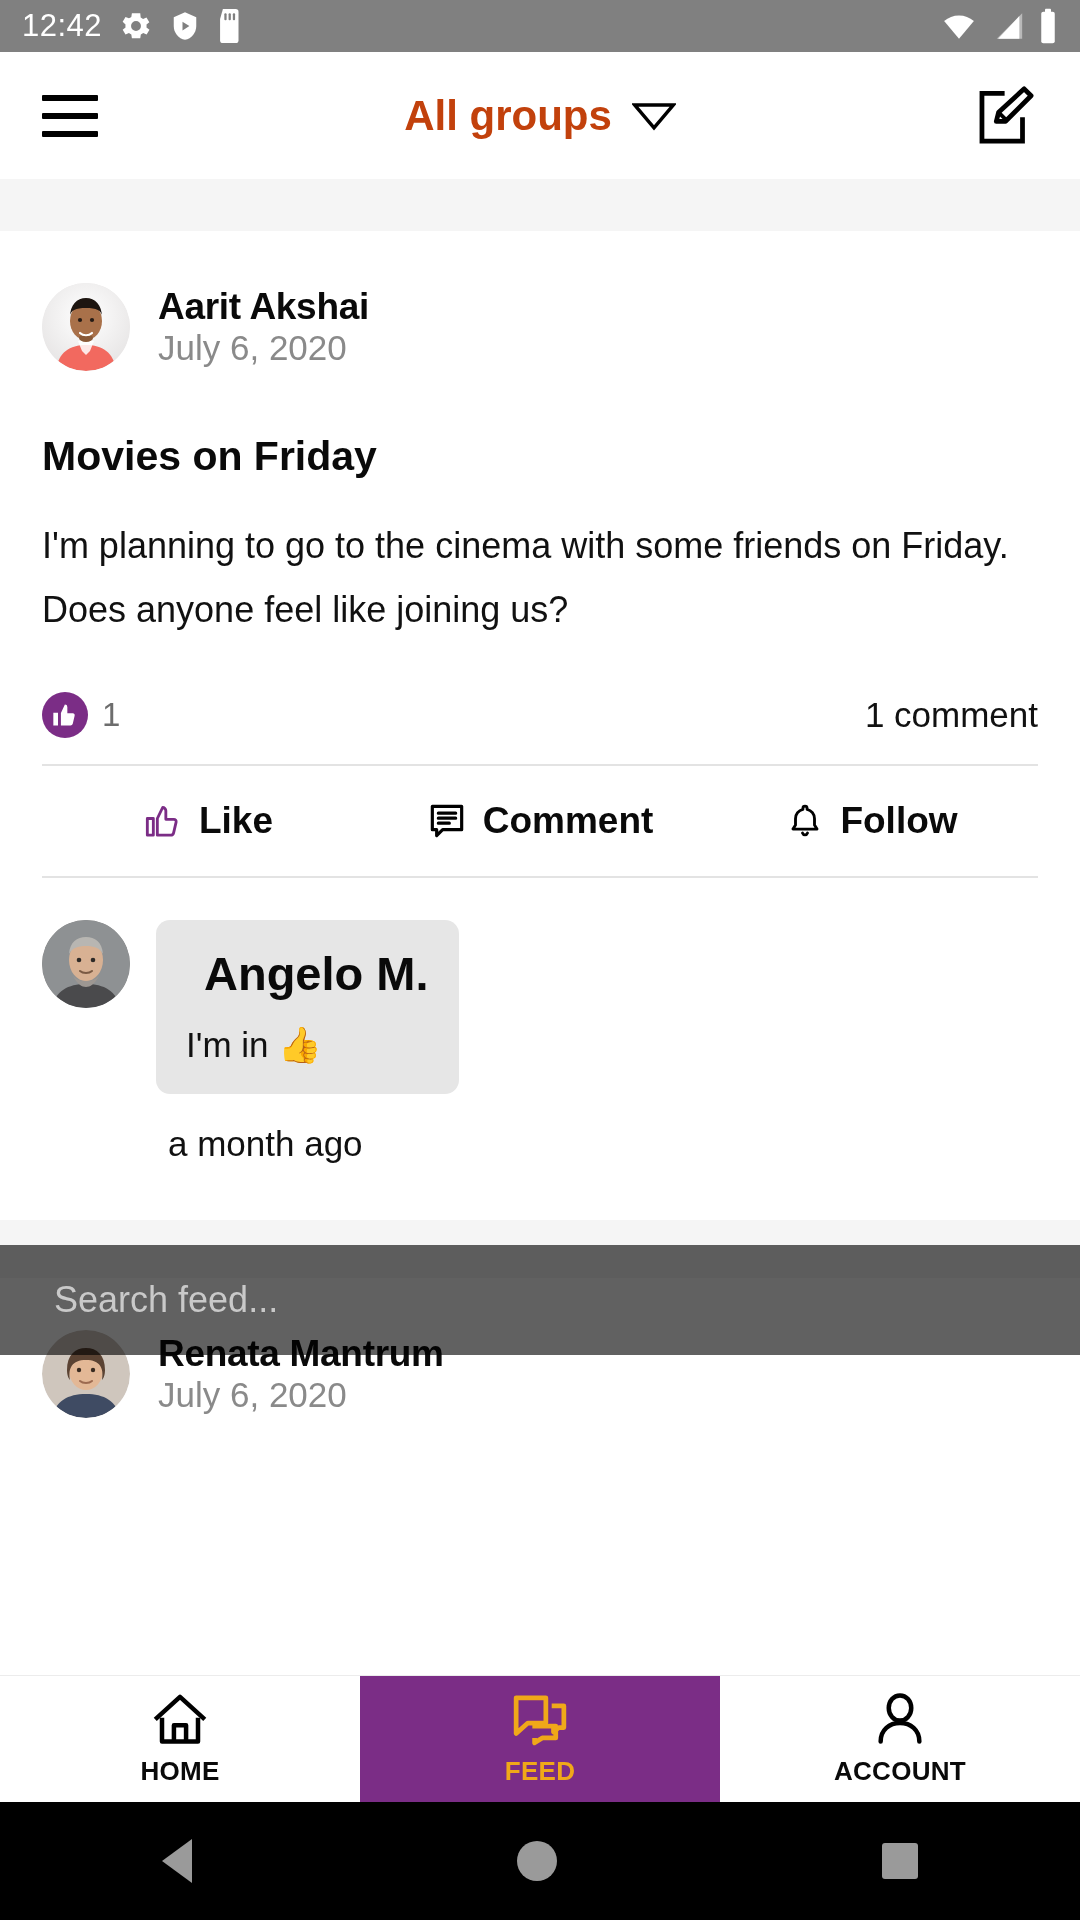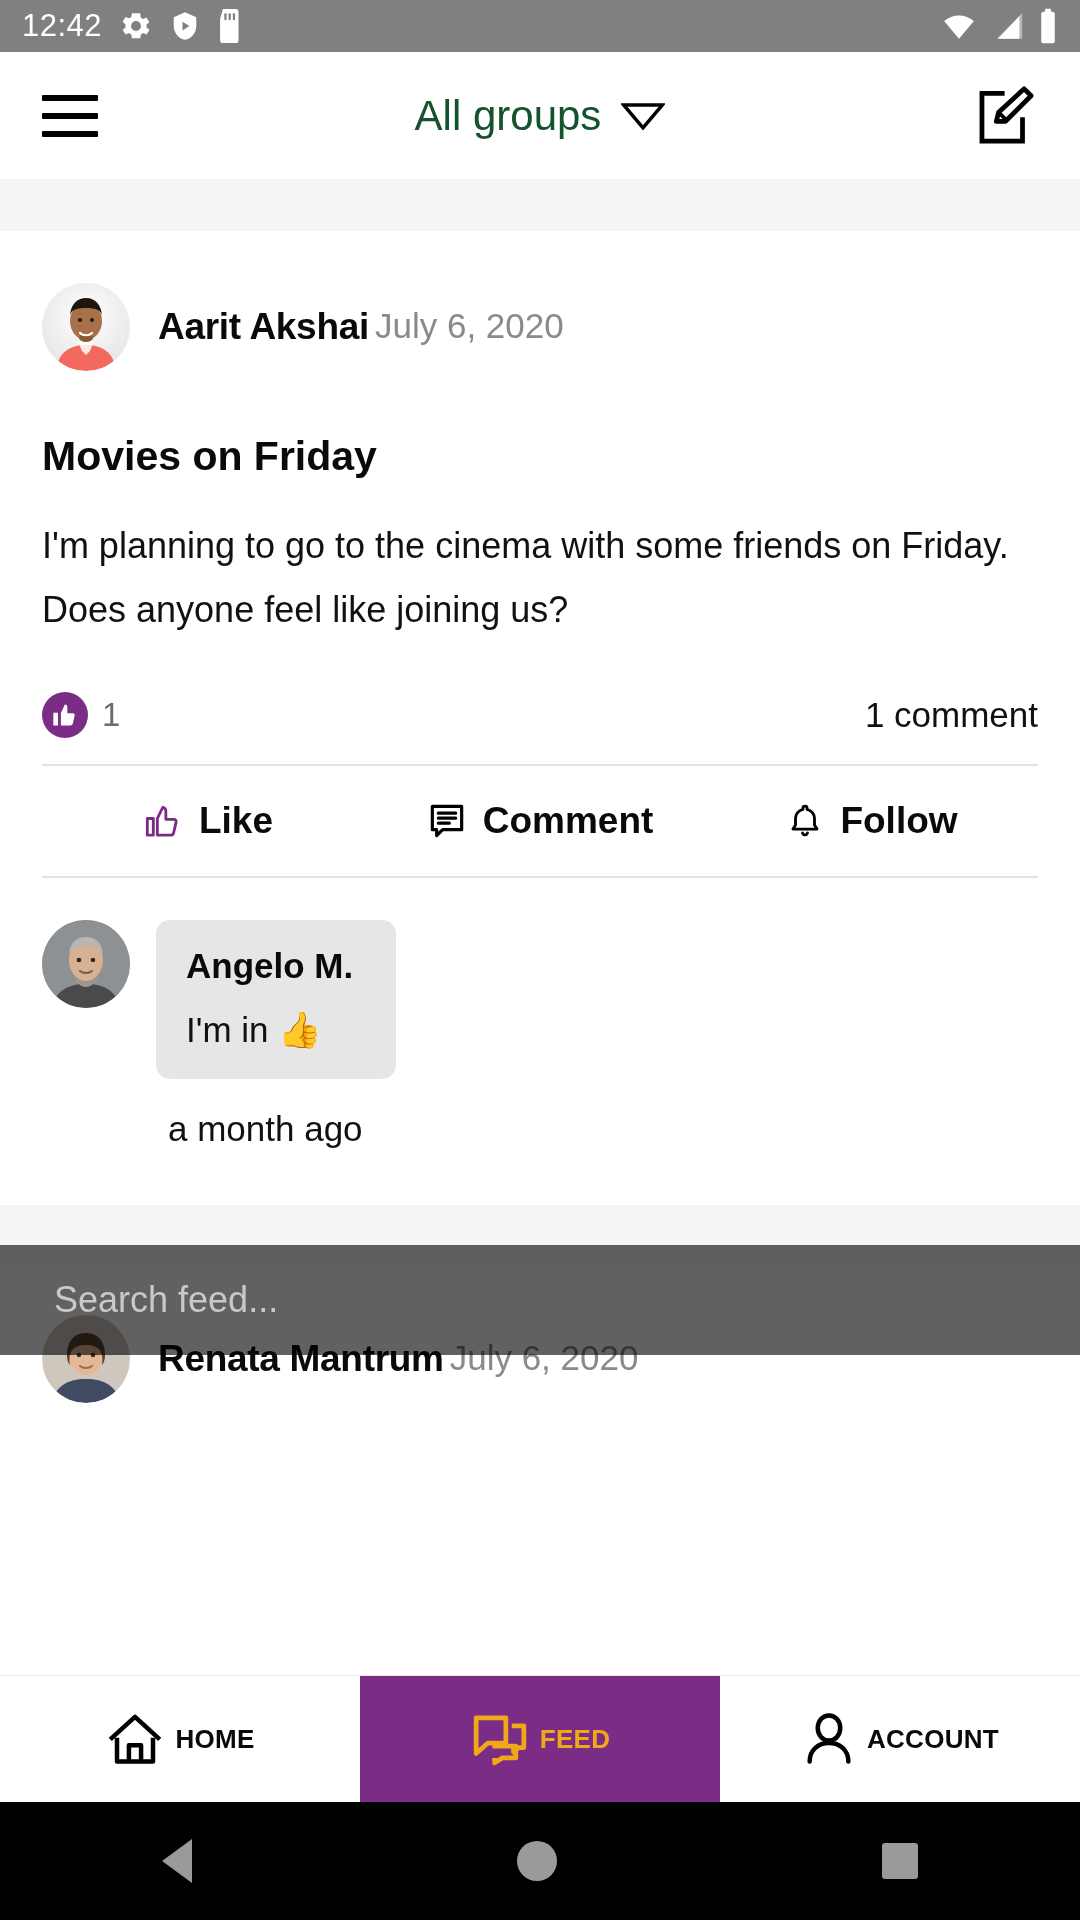--- a/index.html
+++ b/index.html
@@ -26,36 +26,36 @@
     height:127px; background:#fff; display:flex; align-items:center;
     padding:0 42px; position:relative;
   }
   .hamburger{ width:56px; display:flex; flex-direction:column; gap:12px; cursor:pointer;}
   .hamburger i{ display:block; height:6px; background:#000; border-radius:1px;}
   .appbar-title-wrap{
     position:absolute; left:0; right:0; top:0; bottom:0;
     display:flex; align-items:center; justify-content:center; gap:20px;
     pointer-events:none;
   }
-  .appbar-title{ font-size:42px; font-weight:400; color:#14532d; pointer-events:auto;}
+  .appbar-title{ font-size:42px; font-weight:700; color:#c2410c; pointer-events:auto;}
   .caret{ pointer-events:auto; }
   .compose{ margin-left:auto; position:relative; z-index:2; cursor:pointer;}
 
   
   .feed{ background:#f4f4f4; }
   .spacer{ height:52px; background:#f5f5f5; }
   .card{ background:#fff; padding:0 42px 0 42px; }
 
   .post-head{ display:flex; align-items:center; padding:52px 0 0 0; gap:28px;}
   .avatar{
     width:88px; height:88px; border-radius:50%; overflow:hidden; flex:none;
     background:#eceaea; position:relative;
   }
   .avatar svg{ display:block; }
-  .post-meta{ display:flex; flex-direction:row; gap:6px;}
+  .post-meta{ display:flex; flex-direction:column; }
   .post-author{ font-size:37px; font-weight:700; color:#0a0a0a; letter-spacing:-.3px;}
   .post-date{ font-size:35px; color:#8a8a8a;}
 
   .post-title{ font-size:41px; font-weight:700; color:#0a0a0a; margin-top:62px;}
   .post-body{ font-size:36px; color:#111; line-height:1.78; margin-top:34px;}
 
   .counts{
     display:flex; align-items:center; margin-top:50px; padding-bottom:26px;
   }
   .like-badge{
@@ -75,21 +75,21 @@
   .action span{ font-size:37px; font-weight:700; color:#0a0a0a;}
 
   
   .comment-wrap{ display:flex; gap:26px; padding:42px 0 0 0;}
   .comment-av{ width:88px; height:88px; border-radius:50%; overflow:hidden; flex:none; background:#8c8c8c;}
   .comment-col{ display:flex; flex-direction:column; }
   .bubble{
     background:#e6e6e6; border-radius:14px; padding:26px 30px 28px 30px;
     display:inline-block; min-width:240px;
   }
-  .bubble-name{ font-size:35px; font-weight:700; color:#0a0a0a;}
+  .bubble-name{ font-size:47px; font-weight:700; color:#0a0a0a;margin-left:18px;}
   .bubble-text{ font-size:35px; color:#111; margin-top:24px;}
   .comment-time{ font-size:35px; color:#111; margin-top:30px; margin-left:12px;}
   .card-pad-bottom{ height:56px; }
 
   .gap{ height:58px; background:#f5f5f5; }
 
   
   .card2{ background:#fff; padding:0 42px; height:200px;}
 
   
@@ -102,21 +102,21 @@
   }
   .search-ph{ font-size:36px; color:#c9c9c9; }
 
   
   .bottomnav{
     position:absolute; left:0; right:0; bottom:118px; height:127px;
     background:#fff; display:flex; z-index:6;
     border-top:1px solid #ececec;
   }
   .navitem{
-    flex:1; display:flex; flex-direction:row; align-items:center;
+    flex:1; display:flex; flex-direction:column; align-items:center;
     justify-content:center; gap:10px; cursor:pointer;
   }
   .navitem.active{ background:#7b2d86; }
   .navlabel{ font-size:26px; font-weight:700; color:#0a0a0a; letter-spacing:.3px;}
   .navitem.active .navlabel{ color:#f0a819; }
 
   
   .sysnav{
     position:absolute; left:0; right:0; bottom:0; height:118px;
     background:#000; display:flex; align-items:center; justify-content:space-around;

